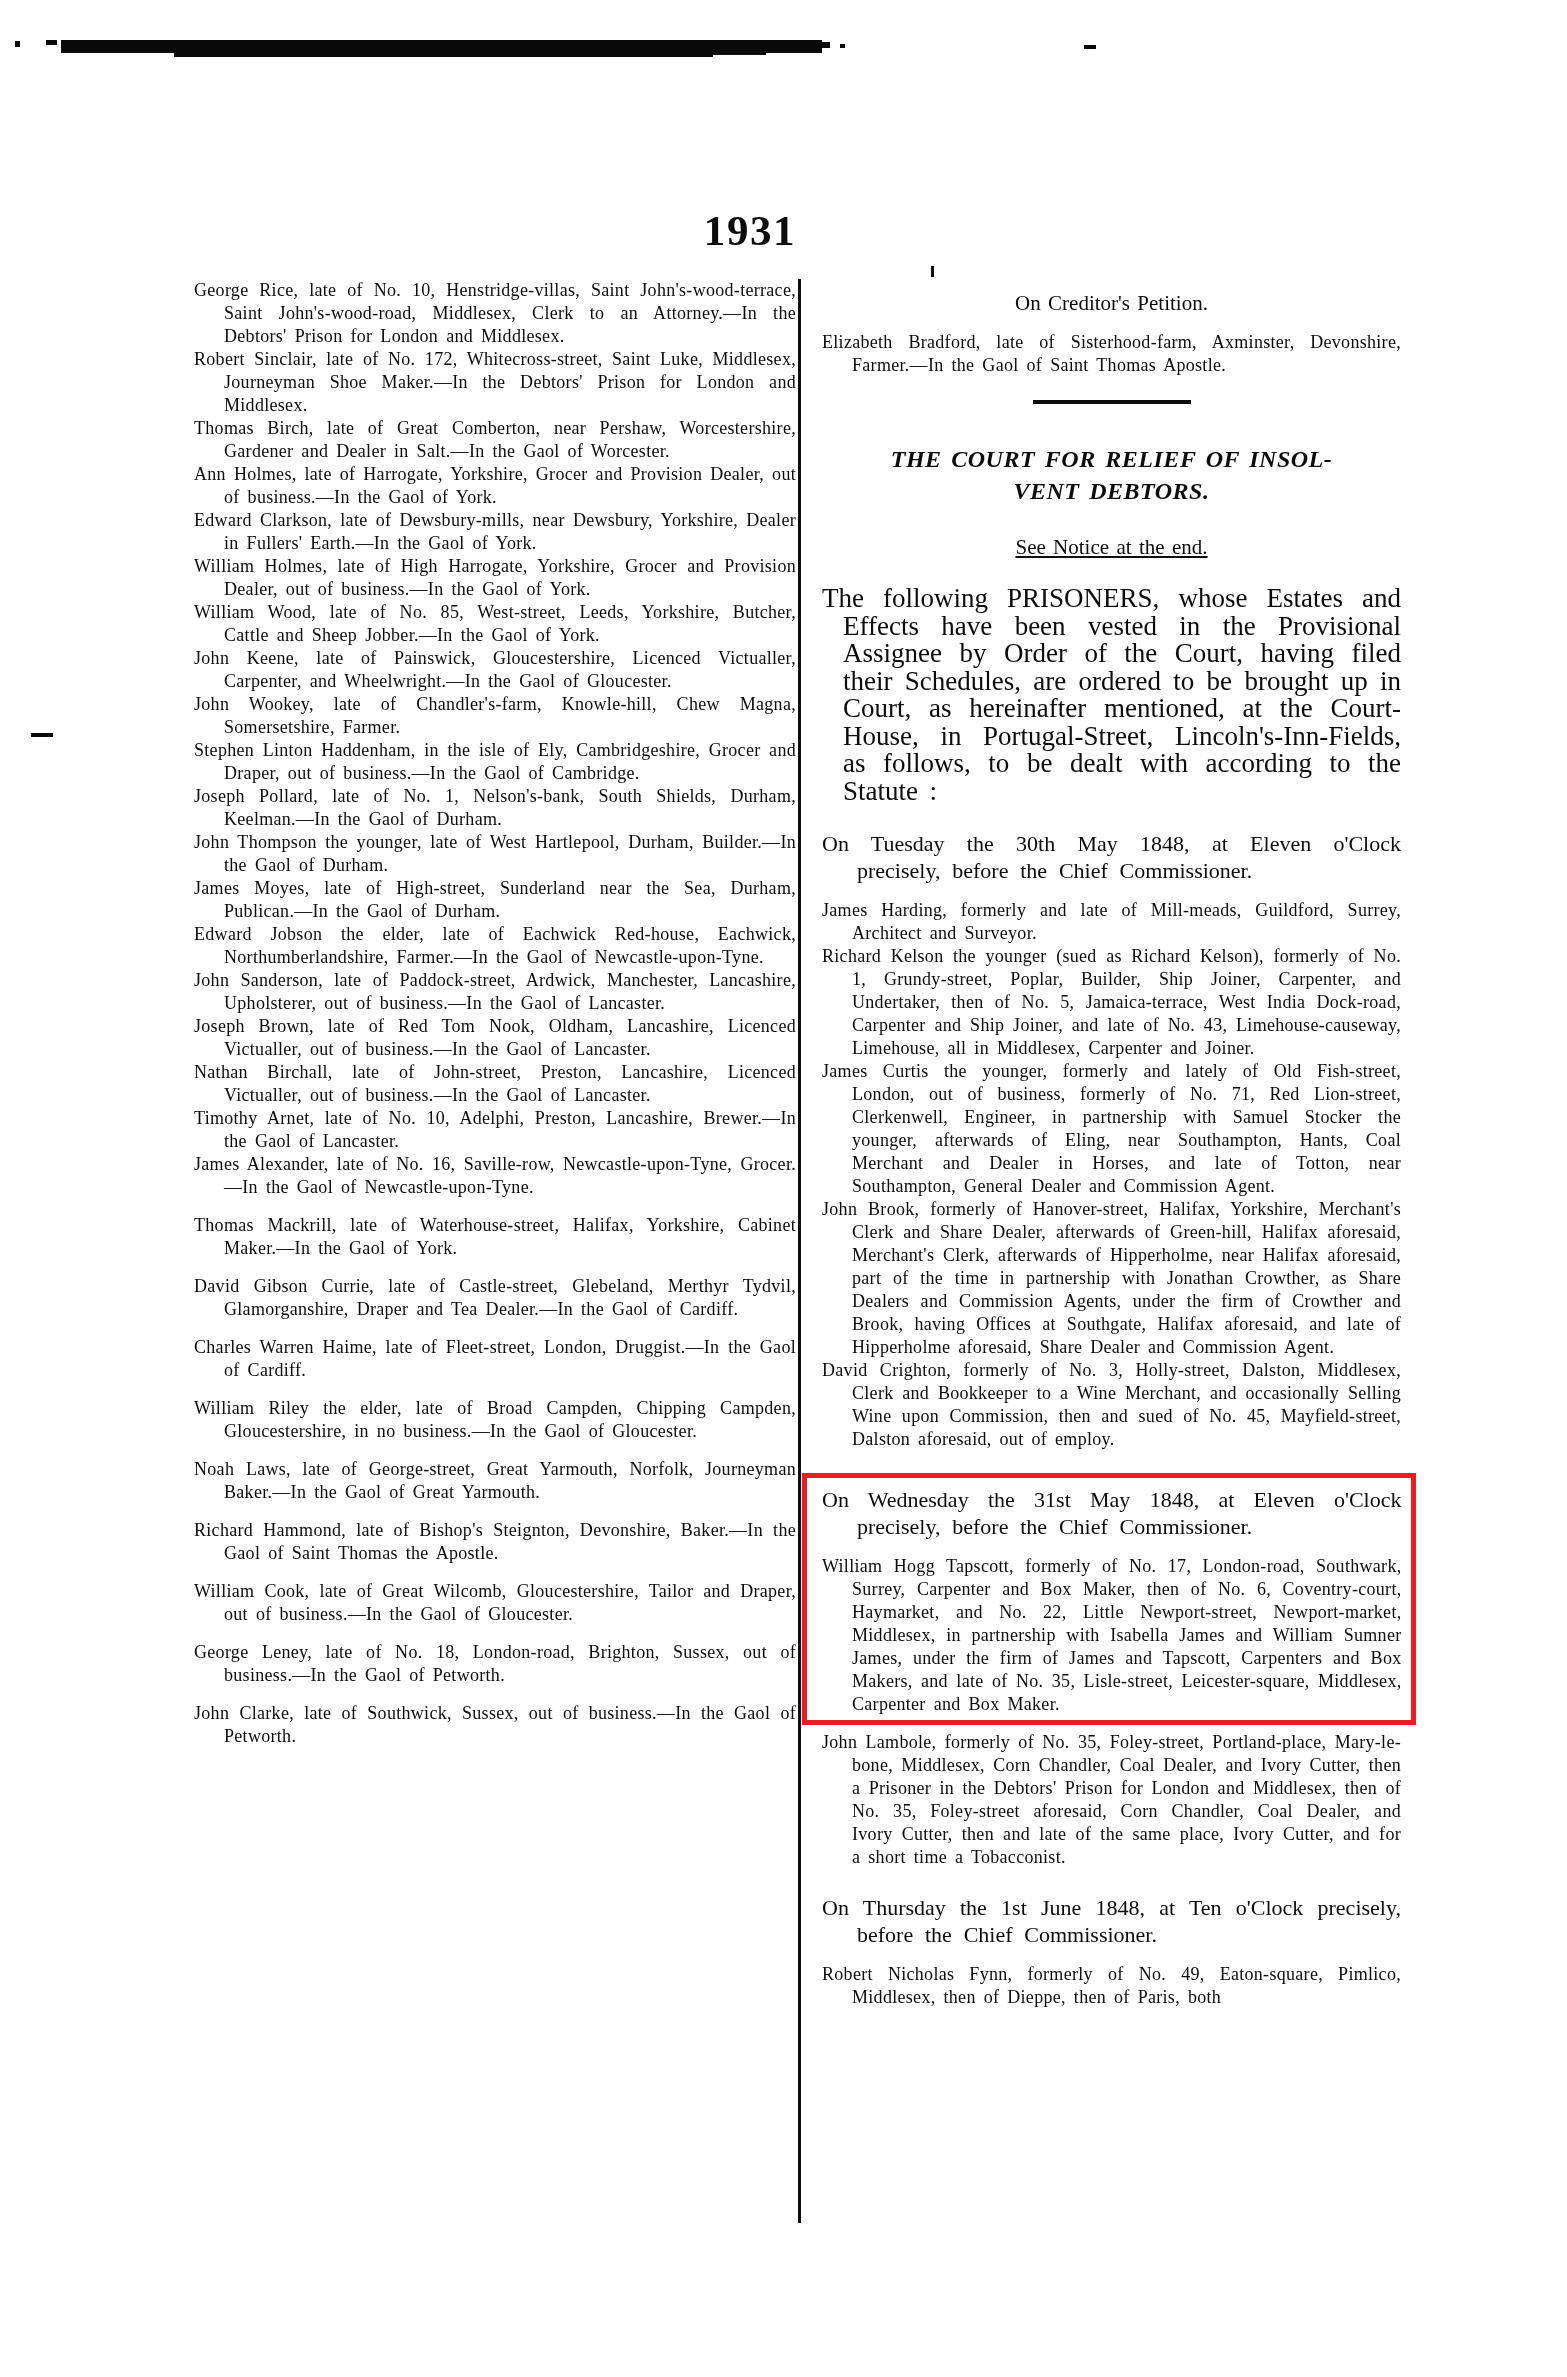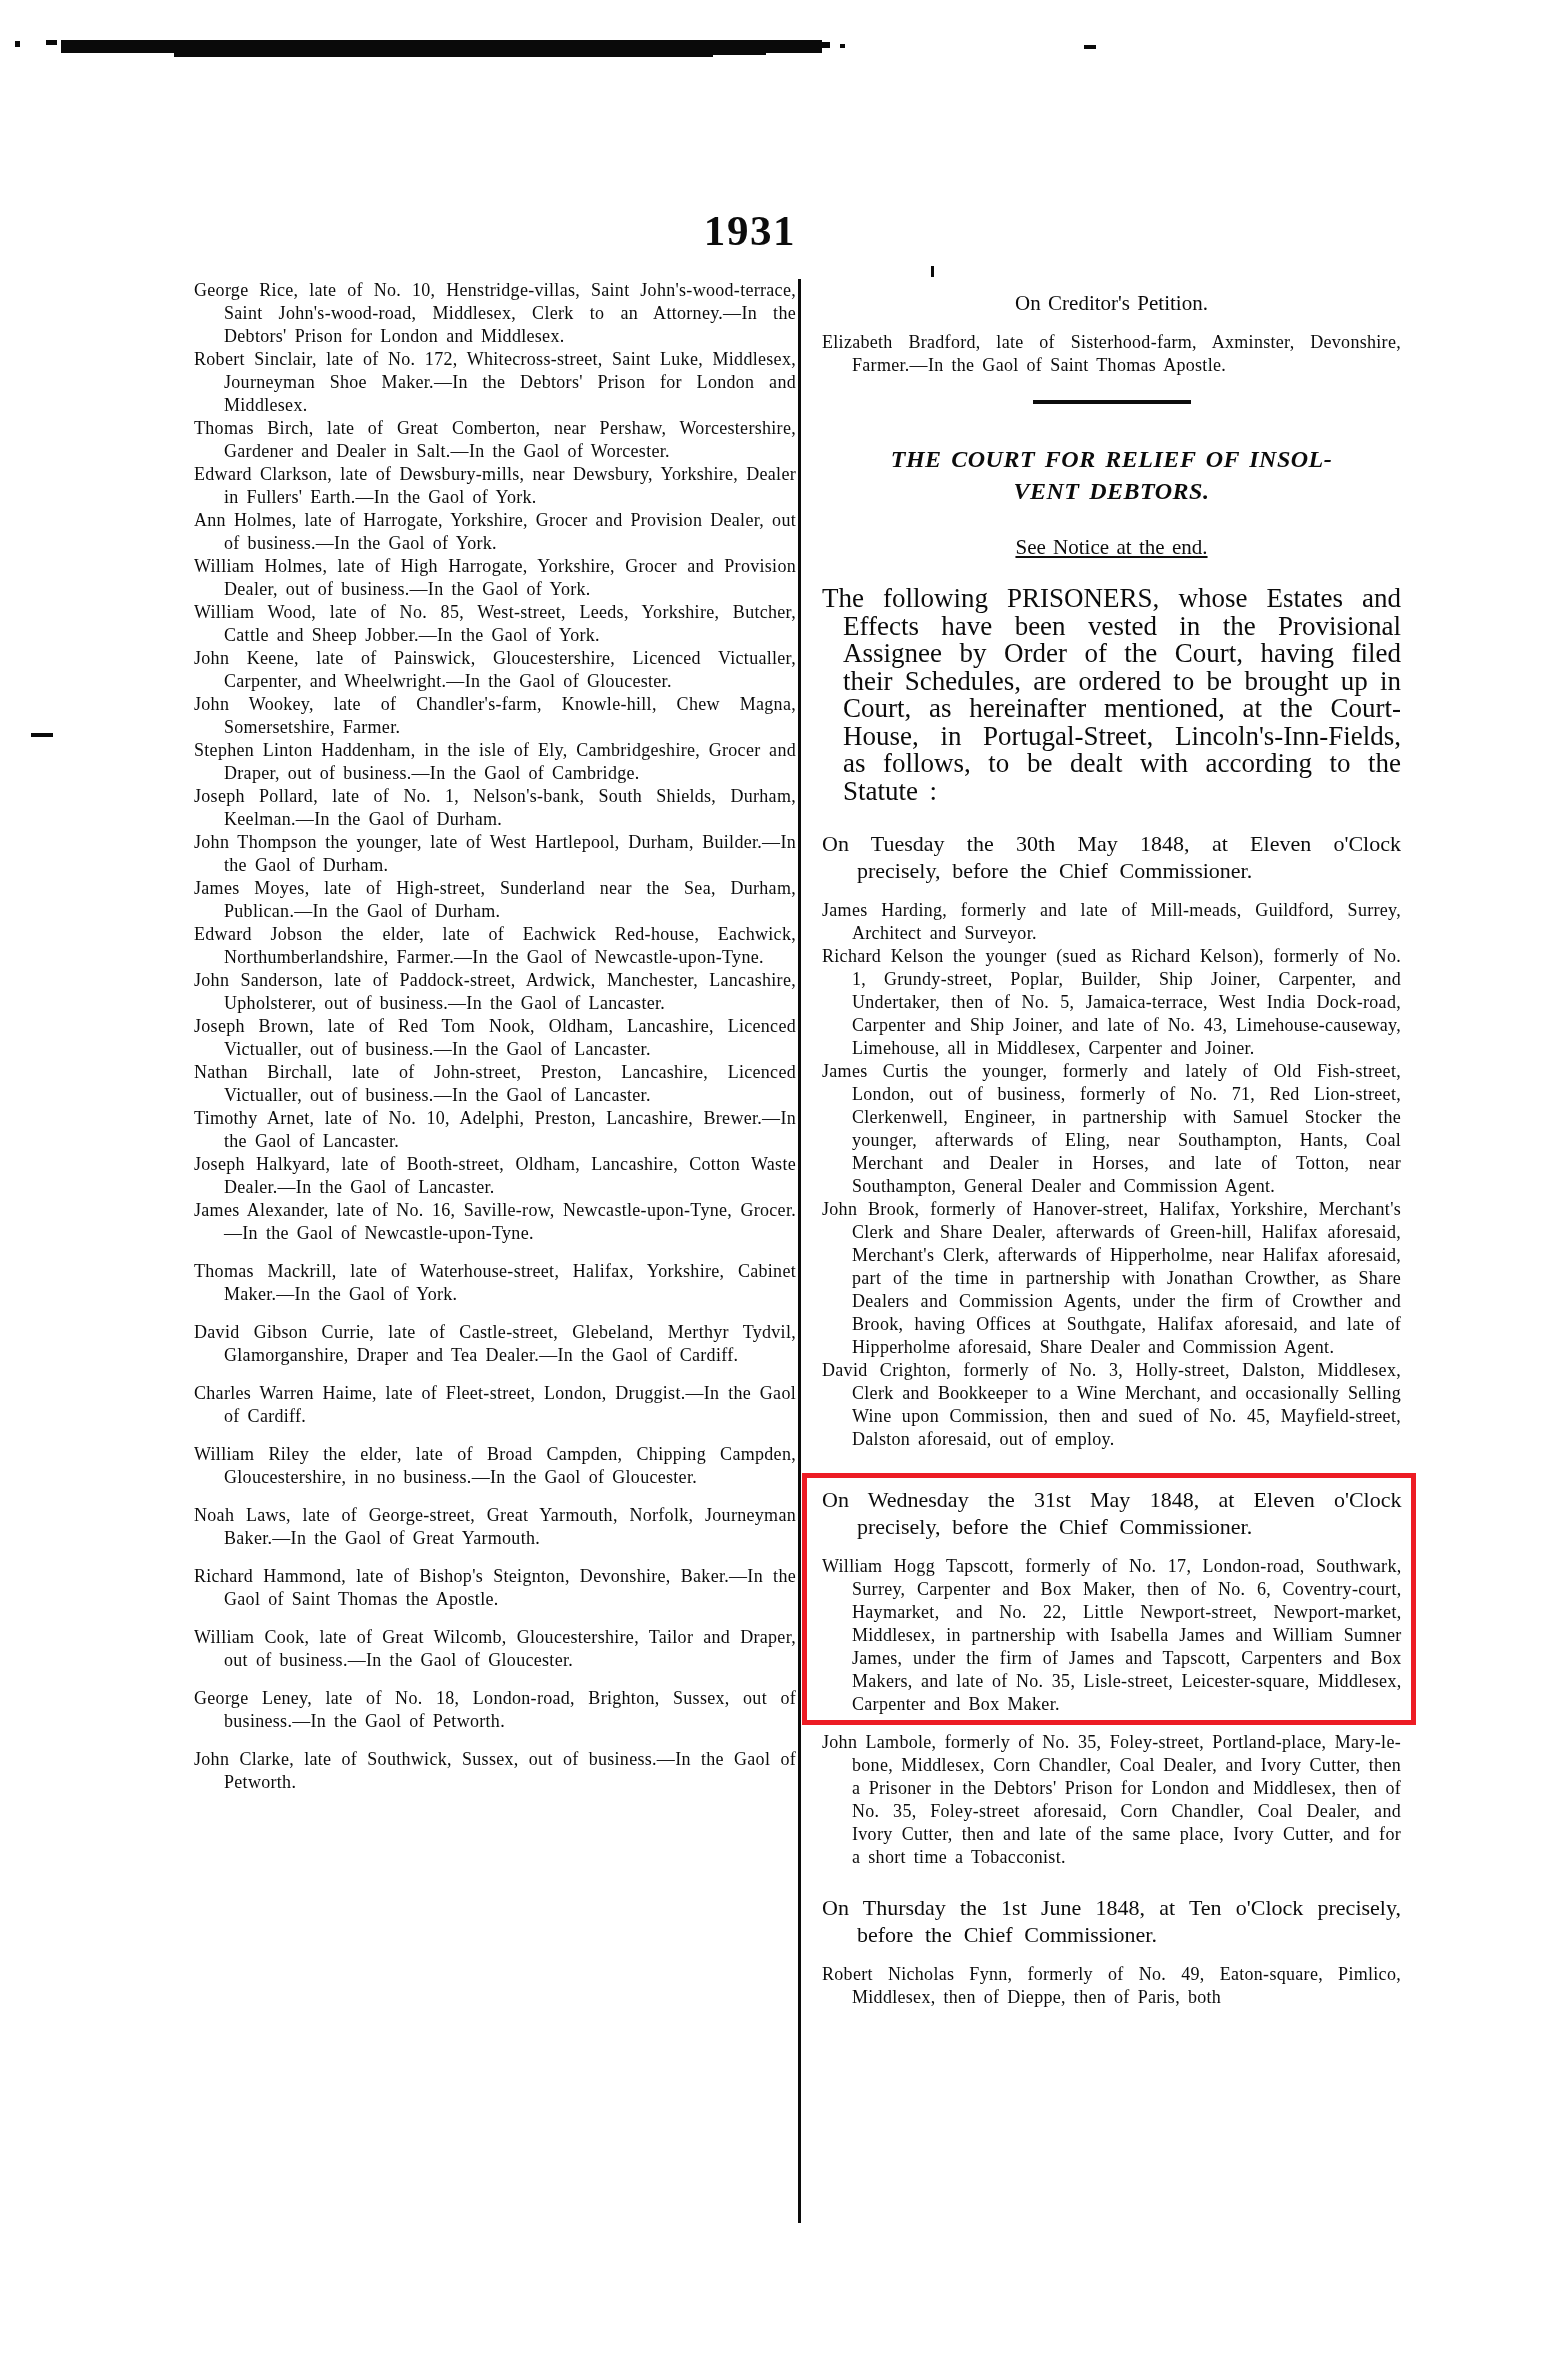--- a/index.html
+++ b/index.html
@@ -71,36 +71,35 @@
   <div class="artifact" style="left:931px;top:226px;width:3.2px;height:10.6px;"></div>
 
   <div class="page-number">1931</div>
 
   <div class="divider"></div>
 
   <div class="col" id="left-col">
     <p class="entry">George Rice, late of No. 10, Henstridge-villas, Saint John's-wood-terrace, Saint John's-wood-road, Middlesex, Clerk to an Attorney.—In the Debtors' Prison for London and Middlesex.</p>
     <p class="entry">Robert Sinclair, late of No. 172, Whitecross-street, Saint Luke, Middlesex, Journeyman Shoe Maker.—In the Debtors' Prison for London and Middlesex.</p>
     <p class="entry">Thomas Birch, late of Great Comberton, near Pershaw, Worcestershire, Gardener and Dealer in Salt.—In the Gaol of Worcester.</p>
+    <p class="entry">Ann Holmes, late of Harrogate, Yorkshire, Grocer and Provision Dealer, out of business.—In the Gaol of York.</p>
     <p class="entry">Edward Clarkson, late of Dewsbury-mills, near Dewsbury, Yorkshire, Dealer in Fullers' Earth.—In the Gaol of York.</p>
-    <p class="entry">Ann Holmes, late of Harrogate, Yorkshire, Grocer and Provision Dealer, out of business.—In the Gaol of York.</p>
     <p class="entry">William Holmes, late of High Harrogate, Yorkshire, Grocer and Provision Dealer, out of business.—In the Gaol of York.</p>
     <p class="entry">William Wood, late of No. 85, West-street, Leeds, Yorkshire, Butcher, Cattle and Sheep Jobber.—In the Gaol of York.</p>
     <p class="entry">John Keene, late of Painswick, Gloucestershire, Licenced Victualler, Carpenter, and Wheelwright.—In the Gaol of Gloucester.</p>
     <p class="entry">John Wookey, late of Chandler's-farm, Knowle-hill, Chew Magna, Somersetshire, Farmer.</p>
     <p class="entry">Stephen Linton Haddenham, in the isle of Ely, Cambridgeshire, Grocer and Draper, out of business.—In the Gaol of Cambridge.</p>
     <p class="entry">Joseph Pollard, late of No. 1, Nelson's-bank, South Shields, Durham, Keelman.—In the Gaol of Durham.</p>
     <p class="entry">John Thompson the younger, late of West Hartlepool, Durham, Builder.—In the Gaol of Durham.</p>
     <p class="entry">James Moyes, late of High-street, Sunderland near the Sea, Durham, Publican.—In the Gaol of Durham.</p>
     <p class="entry">Edward Jobson the elder, late of Eachwick Red-house, Eachwick, Northumberlandshire, Farmer.—In the Gaol of Newcastle-upon-Tyne.</p>
     <p class="entry">John Sanderson, late of Paddock-street, Ardwick, Manchester, Lancashire, Upholsterer, out of business.—In the Gaol of Lancaster.</p>
     <p class="entry">Joseph Brown, late of Red Tom Nook, Oldham, Lancashire, Licenced Victualler, out of business.—In the Gaol of Lancaster.</p>
     <p class="entry">Nathan Birchall, late of John-street, Preston, Lancashire, Licenced Victualler, out of business.—In the Gaol of Lancaster.</p>
     <p class="entry">Timothy Arnet, late of No. 10, Adelphi, Preston, Lancashire, Brewer.—In the Gaol of Lancaster.</p>
-    <p class="entry">Joseph Halkyard, late of Booth-street, Oldham, Lancashire, Cotton Waste Dealer.—In the Gaol of Lancaster.</p>
     <p class="entry">James Alexander, late of No. 16, Saville-row, Newcastle-upon-Tyne, Grocer.—In the Gaol of Newcastle-upon-Tyne.</p>
     <p class="entry gap">Thomas Mackrill, late of Waterhouse-street, Halifax, Yorkshire, Cabinet Maker.—In the Gaol of York.</p>
     <p class="entry gap">David Gibson Currie, late of Castle-street, Glebeland, Merthyr Tydvil, Glamorganshire, Draper and Tea Dealer.—In the Gaol of Cardiff.</p>
     <p class="entry gap">Charles Warren Haime, late of Fleet-street, London, Druggist.—In the Gaol of Cardiff.</p>
     <p class="entry gap">William Riley the elder, late of Broad Campden, Chipping Campden, Gloucestershire, in no business.—In the Gaol of Gloucester.</p>
     <p class="entry gap">Noah Laws, late of George-street, Great Yarmouth, Norfolk, Journeyman Baker.—In the Gaol of Great Yarmouth.</p>
     <p class="entry gap">Richard Hammond, late of Bishop's Steignton, Devonshire, Baker.—In the Gaol of Saint Thomas the Apostle.</p>
     <p class="entry gap">William Cook, late of Great Wilcomb, Gloucestershire, Tailor and Draper, out of business.—In the Gaol of Gloucester.</p>
     <p class="entry gap">George Leney, late of No. 18, London-road, Brighton, Sussex, out of business.—In the Gaol of Petworth.</p>
     <p class="entry gap">John Clarke, late of Southwick, Sussex, out of business.—In the Gaol of Petworth.</p>

